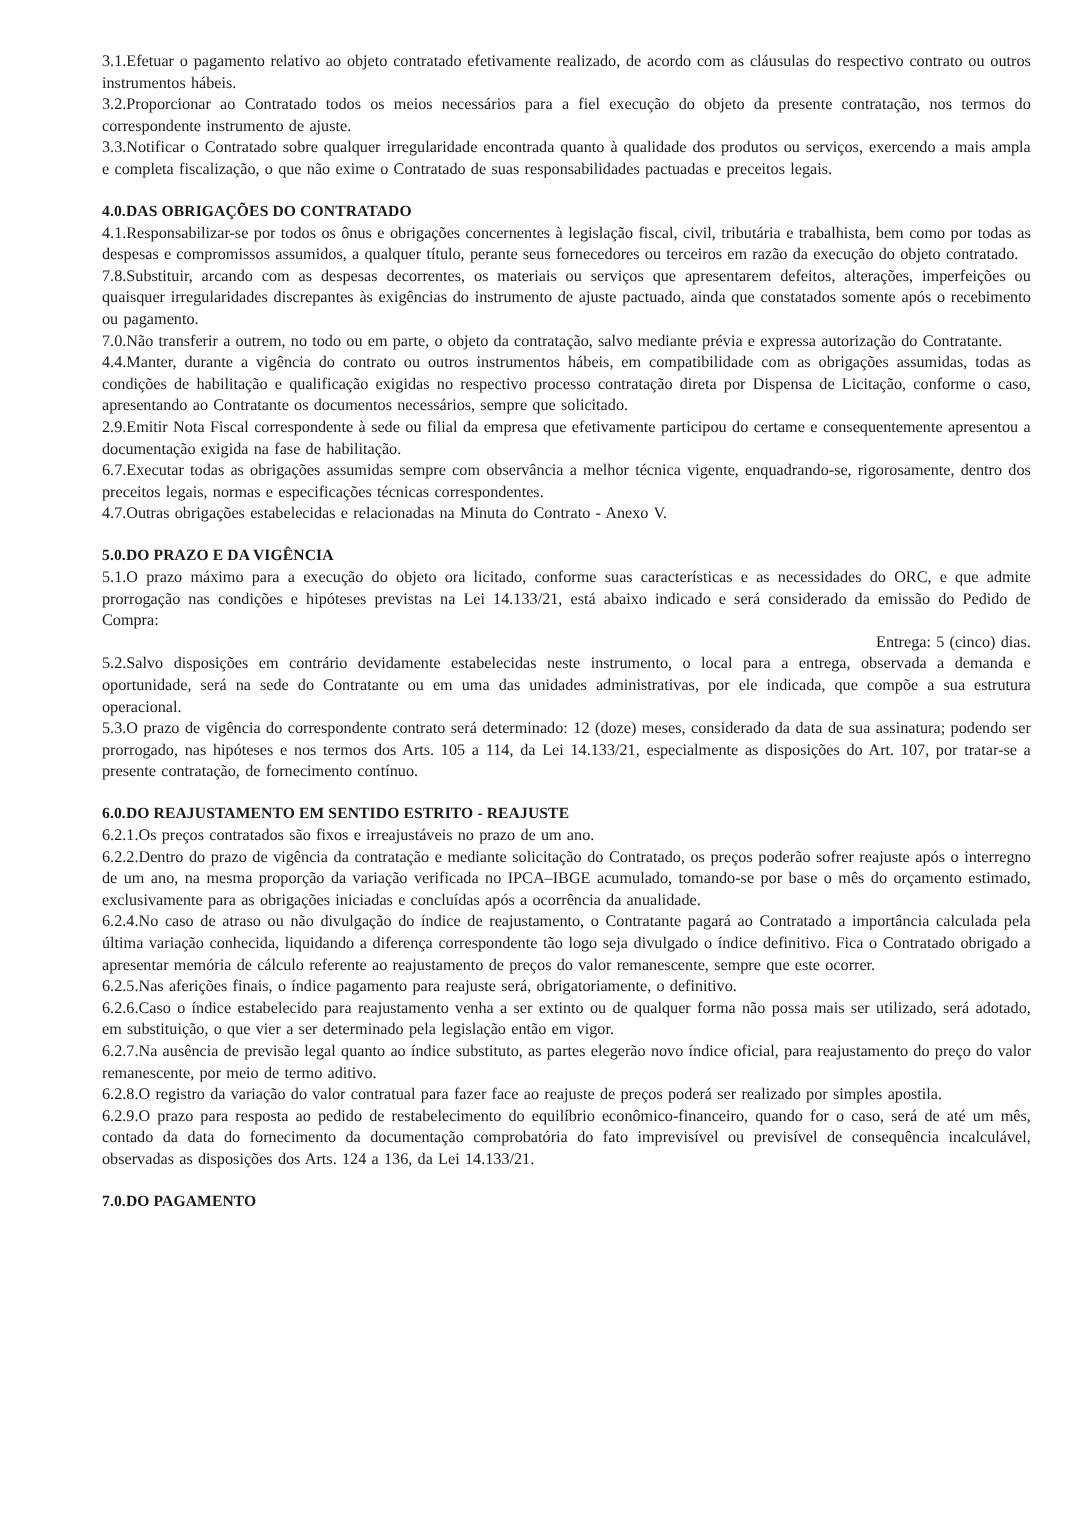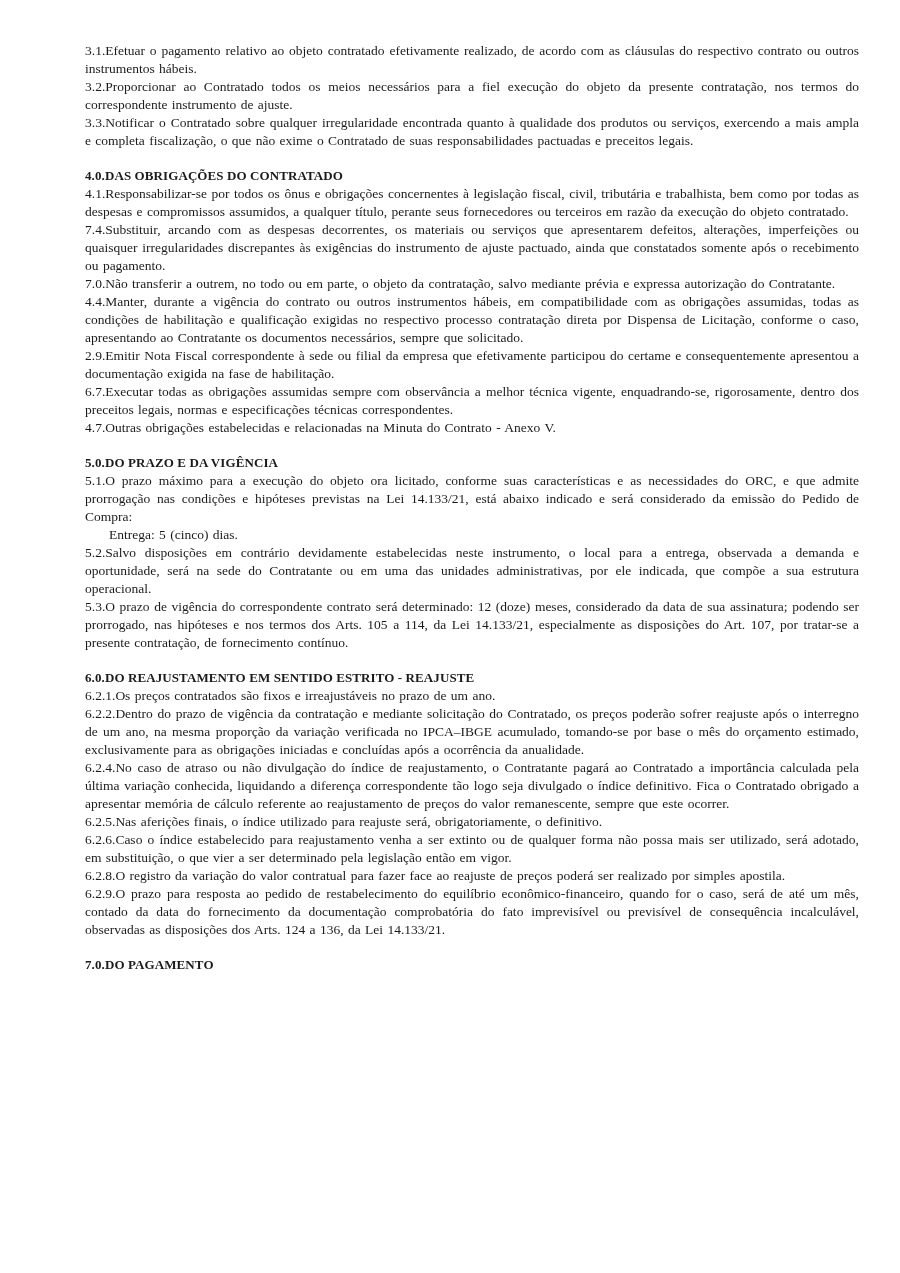--- a/index.html
+++ b/index.html
@@ -27,21 +27,21 @@
   p.clause {
     font-size: 13.5px;
     line-height: 18px;
     text-align: justify;
     text-justify: inter-word;
     word-spacing: 1px;
     font-family: Liberation Serif, serif;
   }
   p.indented {
     text-indent: 24px;
-    text-align: left;
+    text-align: right;
   }
   h2.section-heading {
     font-size: 13px;
     line-height: 18px;
     font-weight: bold;
     margin-top: 17px;
     letter-spacing: 0.1px;
     text-align: left;
   }
 </style>
@@ -53,43 +53,44 @@
 
     <section>
       <p class="clause">3.1.Efetuar o pagamento relativo ao objeto contratado efetivamente realizado, de acordo com as cláusulas do respectivo contrato ou outros instrumentos hábeis.</p>
       <p class="clause">3.2.Proporcionar ao Contratado todos os meios necessários para a fiel execução do objeto da presente contratação, nos termos do correspondente instrumento de ajuste.</p>
       <p class="clause">3.3.Notificar o Contratado sobre qualquer irregularidade encontrada quanto à qualidade dos produtos ou serviços, exercendo a mais ampla e completa fiscalização, o que não exime o Contratado de suas responsabilidades pactuadas e preceitos legais.</p>
     </section>
 
     <section>
       <h2 class="section-heading">4.0.DAS OBRIGAÇÕES DO CONTRATADO</h2>
       <p class="clause">4.1.Responsabilizar-se por todos os ônus e obrigações concernentes à legislação fiscal, civil, tributária e trabalhista, bem como por todas as despesas e compromissos assumidos, a qualquer título, perante seus fornecedores ou terceiros em razão da execução do objeto contratado.</p>
-      <p class="clause">7.4.Substituir, arcando com as despesas decorrentes, os materiais ou serviços que apresentarem defeitos, alterações, imperfeições ou quaisquer irregularidades discrepantes às exigências do instrumento de ajuste pactuado, ainda que constatados somente após o recebimento ou pagamento.</p>
+      <p class="clause">7.8.Substituir, arcando com as despesas decorrentes, os materiais ou serviços que apresentarem defeitos, alterações, imperfeições ou quaisquer irregularidades discrepantes às exigências do instrumento de ajuste pactuado, ainda que constatados somente após o recebimento ou pagamento.</p>
       <p class="clause">7.0.Não transferir a outrem, no todo ou em parte, o objeto da contratação, salvo mediante prévia e expressa autorização do Contratante.</p>
       <p class="clause">4.4.Manter, durante a vigência do contrato ou outros instrumentos hábeis, em compatibilidade com as obrigações assumidas, todas as condições de habilitação e qualificação exigidas no respectivo processo contratação direta por Dispensa de Licitação, conforme o caso, apresentando ao Contratante os documentos necessários, sempre que solicitado.</p>
       <p class="clause">2.9.Emitir Nota Fiscal correspondente à sede ou filial da empresa que efetivamente participou do certame e consequentemente apresentou a documentação exigida na fase de habilitação.</p>
       <p class="clause">6.7.Executar todas as obrigações assumidas sempre com observância a melhor técnica vigente, enquadrando-se, rigorosamente, dentro dos preceitos legais, normas e especificações técnicas correspondentes.</p>
       <p class="clause">4.7.Outras obrigações estabelecidas e relacionadas na Minuta do Contrato - Anexo V.</p>
     </section>
 
     <section>
       <h2 class="section-heading">5.0.DO PRAZO E DA VIGÊNCIA</h2>
       <p class="clause">5.1.O prazo máximo para a execução do objeto ora licitado, conforme suas características e as necessidades do ORC, e que admite prorrogação nas condições e hipóteses previstas na Lei 14.133/21, está abaixo indicado e será considerado da emissão do Pedido de Compra:</p>
       <p class="clause indented">Entrega: 5 (cinco) dias.</p>
       <p class="clause">5.2.Salvo disposições em contrário devidamente estabelecidas neste instrumento, o local para a entrega, observada a demanda e oportunidade, será na sede do Contratante ou em uma das unidades administrativas, por ele indicada, que compõe a sua estrutura operacional.</p>
       <p class="clause">5.3.O prazo de vigência do correspondente contrato será determinado: 12 (doze) meses, considerado da data de sua assinatura; podendo ser prorrogado, nas hipóteses e nos termos dos Arts. 105 a 114, da Lei 14.133/21, especialmente as disposições do Art. 107, por tratar-se a presente contratação, de fornecimento contínuo.</p>
     </section>
 
     <section>
       <h2 class="section-heading">6.0.DO REAJUSTAMENTO EM SENTIDO ESTRITO - REAJUSTE</h2>
       <p class="clause">6.2.1.Os preços contratados são fixos e irreajustáveis no prazo de um ano.</p>
       <p class="clause">6.2.2.Dentro do prazo de vigência da contratação e mediante solicitação do Contratado, os preços poderão sofrer reajuste após o interregno de um ano, na mesma proporção da variação verificada no IPCA–IBGE acumulado, tomando-se por base o mês do orçamento estimado, exclusivamente para as obrigações iniciadas e concluídas após a ocorrência da anualidade.</p>
       <p class="clause">6.2.4.No caso de atraso ou não divulgação do índice de reajustamento, o Contratante pagará ao Contratado a importância calculada pela última variação conhecida, liquidando a diferença correspondente tão logo seja divulgado o índice definitivo. Fica o Contratado obrigado a apresentar memória de cálculo referente ao reajustamento de preços do valor remanescente, sempre que este ocorrer.</p>
-      <p class="clause">6.2.5.Nas aferições finais, o índice utilizado para reajuste será, obrigatoriamente, o definitivo.</p>
+      <p class="clause">6.2.5.Nas aferições finais, o índice pagamento para reajuste será, obrigatoriamente, o definitivo.</p>
       <p class="clause">6.2.6.Caso o índice estabelecido para reajustamento venha a ser extinto ou de qualquer forma não possa mais ser utilizado, será adotado, em substituição, o que vier a ser determinado pela legislação então em vigor.</p>
+      <p class="clause">6.2.7.Na ausência de previsão legal quanto ao índice substituto, as partes elegerão novo índice oficial, para reajustamento do preço do valor remanescente, por meio de termo aditivo.</p>
       <p class="clause">6.2.8.O registro da variação do valor contratual para fazer face ao reajuste de preços poderá ser realizado por simples apostila.</p>
       <p class="clause">6.2.9.O prazo para resposta ao pedido de restabelecimento do equilíbrio econômico-financeiro, quando for o caso, será de até um mês, contado da data do fornecimento da documentação comprobatória do fato imprevisível ou previsível de consequência incalculável, observadas as disposições dos Arts. 124 a 136, da Lei 14.133/21.</p>
     </section>
 
     <section>
       <h2 class="section-heading">7.0.DO PAGAMENTO</h2>
     </section>
 
   </div>
 </div>

